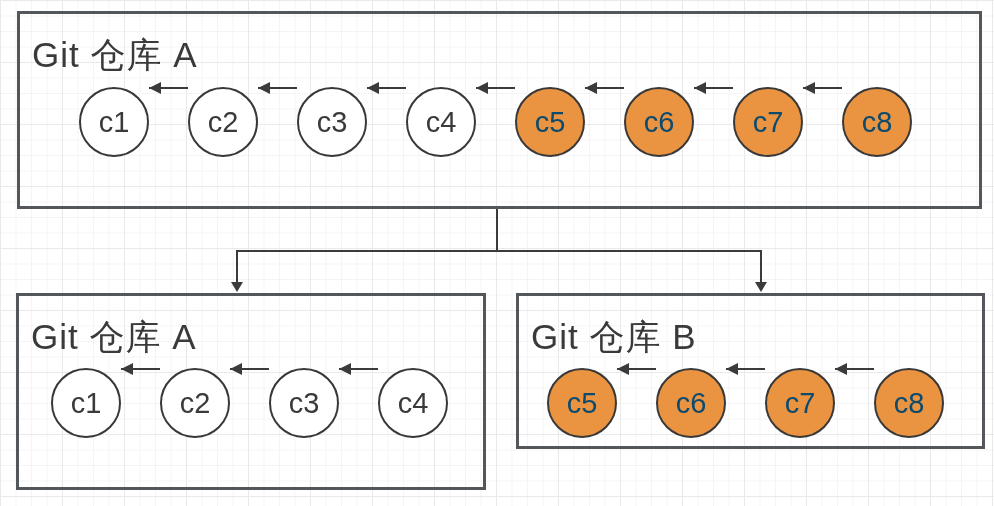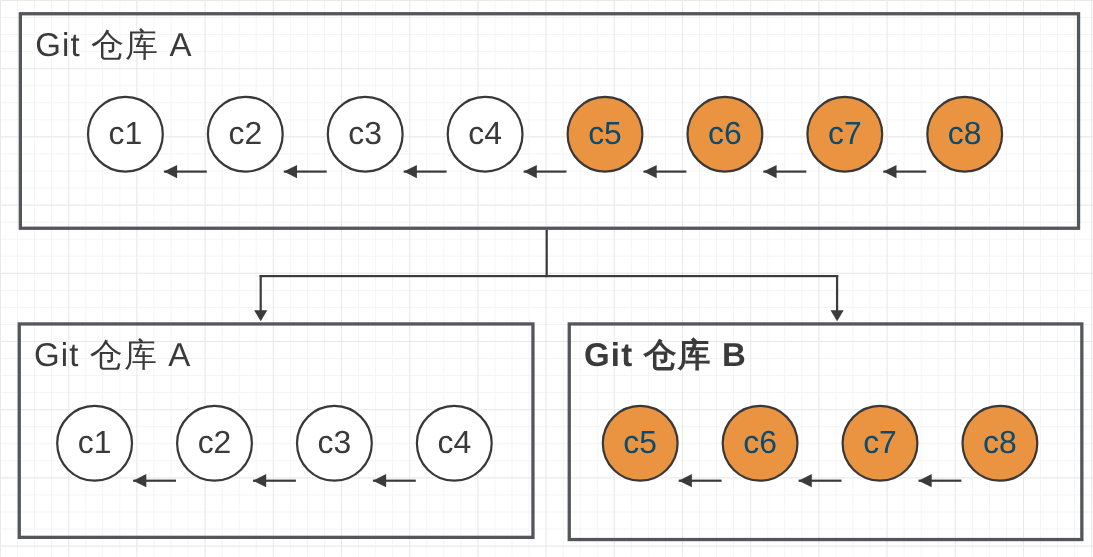--- a/index.html
+++ b/index.html
@@ -20,32 +20,32 @@
       linear-gradient(90deg, #f4f4f4 1px, transparent 1px);
     background-size: 62px 62px, 62px 62px, 15.5px 15.5px, 15.5px 15.5px;
   }
   .repo-box {
     position: absolute;
     border: 3px solid #53565a;
     background: transparent;
   }
   .repo-box.top    { left: 17px;  top: 11px;  width: 965px; height: 198px; }
   .repo-box.bleft  { left: 16px;  top: 293px; width: 470px; height: 197px; }
-  .repo-box.bright { left: 516px; top: 293px; width: 469px; height: 199px; font-weight: bold; }
+  .repo-box.bright { left: 516px; top: 293px; width: 469px; height: 156px; }
   .repo-title {
-    padding: 7px 0 0 12px;
-    font-size: 30px;
+    padding: 18px 0 0 12px;
+    font-size: 35px;
     color: #3a3a3a;
     letter-spacing: 1px;
     white-space: nowrap;
   }
   .commit-row {
     position: absolute;
     display: flex;
-    align-items: flex-end;
+    align-items: flex-start;
     height: 70px;
   }
   .row-top    { left: 79px;  top: 87px;  }
   .row-bleft  { left: 51px;  top: 368px; }
   .row-bright { left: 547px; top: 368px; }
   .commit {
     width: 70px; height: 70px;
     border: 2px solid #383838;
     border-radius: 50%;
     background: #ffffff;

